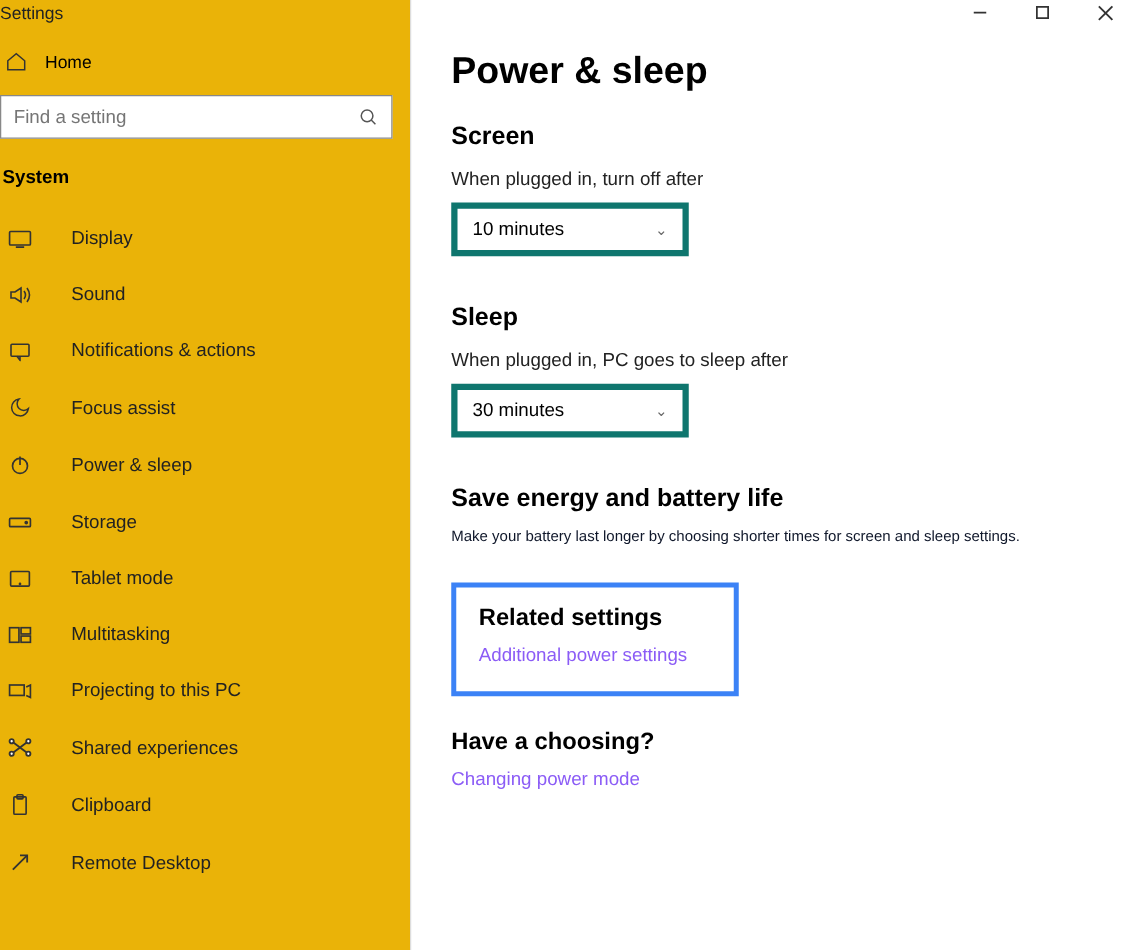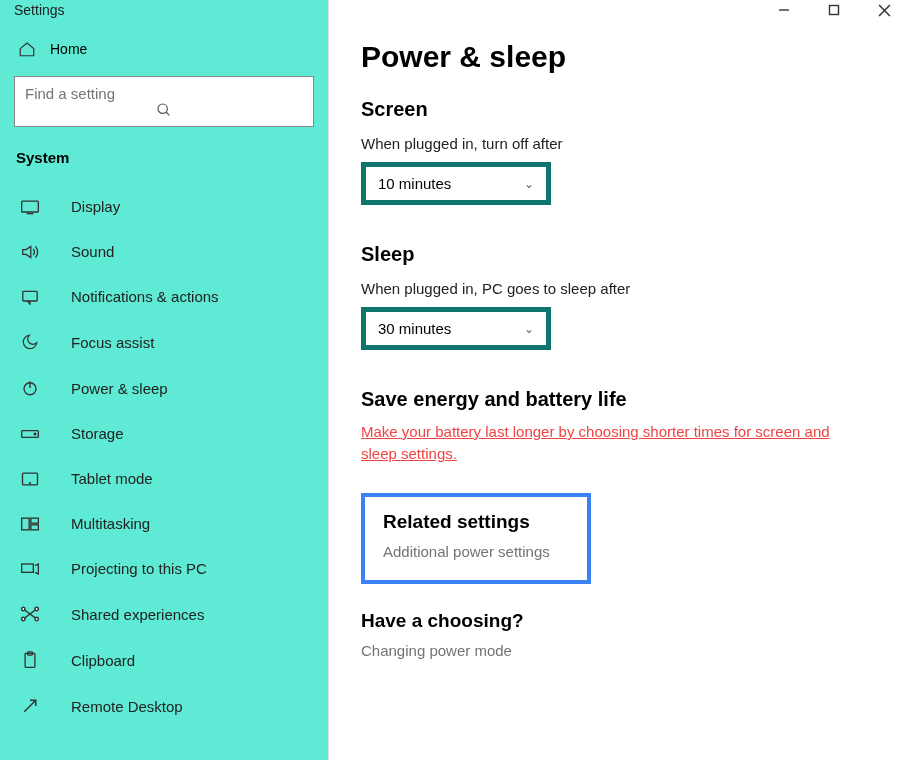--- a/index.html
+++ b/index.html
@@ -10,22 +10,21 @@
   color: #000;
   overflow: hidden;
   font-size: 14px;
 }
 .window {
   display: flex;
   width: 100%; height: 100%;
 }
 .sidebar {
   width: 328px;
-  background: #5eead4;
-  padding-left: 14px;
+  background: #eab308;
   padding-right: 14px;
   flex-shrink: 0;
 }
 .app-title {
   font-size: 14px;
   padding-top: 2px;
   padding-bottom: 10px;
   color: #222;
 }
 .home-row {
@@ -36,21 +35,20 @@
   cursor: pointer;
 }
 .home-row .icon { width: 18px; display:flex; justify-content:center; }
 .search-box {
   display:flex; align-items:center; justify-content:space-between;
   border: 1px solid #888;
   background: #fff;
   padding: 8px 10px;
   margin-top: 6px;
   margin-bottom: 18px;
-  flex-direction: column;
 }
 .search-box input {
   border: none; outline: none; background: transparent;
   font-size: 15px; width: 100%; color: #666;
 }
 .search-box .search-icon { color:#555; }
 .category-label {
   font-weight: 600; font-size: 15px;
   padding: 4px 2px 18px 2px;
 }
@@ -86,30 +84,30 @@
 .dropdown {
   display:flex; align-items:center; justify-content:space-between;
   border:5px solid #0f766e; width: 190px;
   padding: 8px 12px; font-size:15px;
   margin-bottom: 38px;
   cursor:pointer;
 }
 .chev { color:#666; font-size:12px; }
 
 .energy-h { font-size:20px; font-weight:600; margin-top:14px; margin-bottom:10px; }
-.energy-desc { font-size:15px; color:#ef4444; line-height:1.45; margin-bottom:28px; max-width:500px;text-decoration:underline; }
+.energy-desc { font-size:12px; color:#0f172a; line-height:1.45; margin-bottom:28px; max-width:500px; }
 
 .related-box {
   border: 4px solid #3b82f6;
   padding: 14px 18px 20px 18px;
   width: 230px;
   margin-bottom: 26px;
 }
 .related-h { font-size:19px; font-weight:600; margin-bottom:10px; }
-.link { color:#737373; font-size:15px; cursor:pointer; }
+.link { color:#8b5cf6; font-size:15px; cursor:pointer; }
 
 .question-h { font-size:19px; font-weight:600; margin-bottom:10px; }
 
 svg { display:block; }
 </style>
 </head>
 <body>
 
 <div class="window">
 

